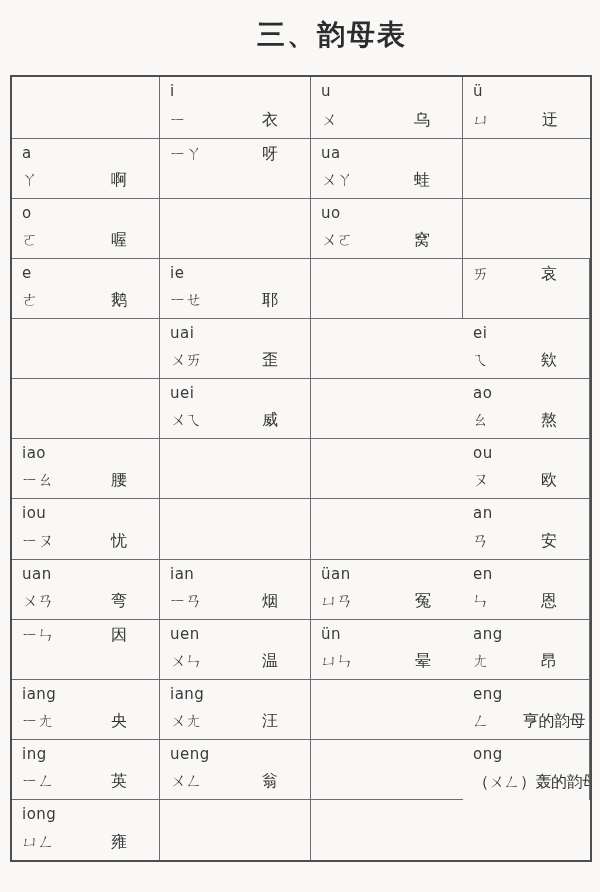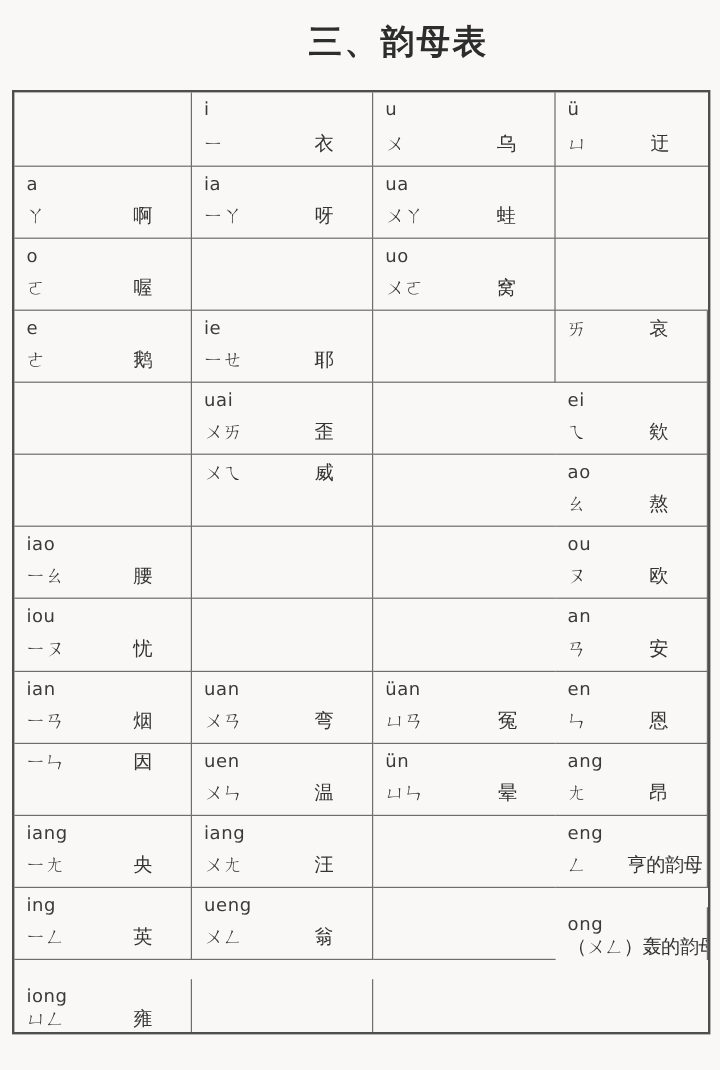--- a/index.html
+++ b/index.html
@@ -44,21 +44,21 @@
     box-sizing: border-box;
     border-right: 1px solid #6d6d6d;
     border-bottom: 1px solid #6d6d6d;
     display: flex;
     flex-direction: column;
     justify-content: space-between;
     padding: 5px 2px 7px 10px;
     overflow: hidden;
   }
   .cell.last-col { border-right: none; }
-  .cell.last-row { border-bottom: none; margin-top: 16px; }
+  .cell.last-row { border-bottom: none; }
   .pinyin {
     font-size: 15px;
     letter-spacing: 0.5px;
     color: #3a3a3a;
     min-height: 18px;
   }
   .syl {
     display: flex;
     justify-content: space-between;
     align-items: baseline;
@@ -101,21 +101,20 @@
       </div>
     </div>
     <div class="cell">
       <div class="pinyin">a</div>
       <div class="syl">
         <span class="zhuyin">ㄚ</span>
         <span class="example">啊</span>
       </div>
     </div>
     <div class="cell">
-      <div class="pinyin">ia</div>
       <div class="syl">
         <span class="zhuyin">ㄧㄚ</span>
         <span class="example">呀</span>
       </div>
     </div>
     <div class="cell">
       <div class="pinyin">ua</div>
       <div class="syl">
         <span class="zhuyin">ㄨㄚ</span>
         <span class="example">蛙</span>
@@ -170,20 +169,21 @@
     <div class="cell last-col"></div>
     <div class="cell">
       <div class="pinyin">ei</div>
       <div class="syl">
         <span class="zhuyin">ㄟ</span>
         <span class="example">欸</span>
       </div>
     </div>
     <div class="cell"></div>
     <div class="cell">
+      <div class="pinyin">uei</div>
       <div class="syl">
         <span class="zhuyin">ㄨㄟ</span>
         <span class="example">威</span>
       </div>
     </div>
     <div class="cell last-col"></div>
     <div class="cell">
       <div class="pinyin">ao</div>
       <div class="syl">
         <span class="zhuyin">ㄠ</span>
@@ -216,31 +216,31 @@
     <div class="cell"></div>
     <div class="cell last-col"></div>
     <div class="cell">
       <div class="pinyin">an</div>
       <div class="syl">
         <span class="zhuyin">ㄢ</span>
         <span class="example">安</span>
       </div>
     </div>
     <div class="cell">
+      <div class="pinyin">uan</div>
+      <div class="syl">
+        <span class="zhuyin">ㄨㄢ</span>
+        <span class="example">弯</span>
+      </div>
+    </div>
+    <div class="cell">
       <div class="pinyin">ian</div>
       <div class="syl">
         <span class="zhuyin">ㄧㄢ</span>
         <span class="example">烟</span>
-      </div>
-    </div>
-    <div class="cell">
-      <div class="pinyin">uan</div>
-      <div class="syl">
-        <span class="zhuyin">ㄨㄢ</span>
-        <span class="example">弯</span>
       </div>
     </div>
     <div class="cell last-col">
       <div class="pinyin">üan</div>
       <div class="syl">
         <span class="zhuyin">ㄩㄢ</span>
         <span class="example">冤</span>
       </div>
     </div>
     <div class="cell">

